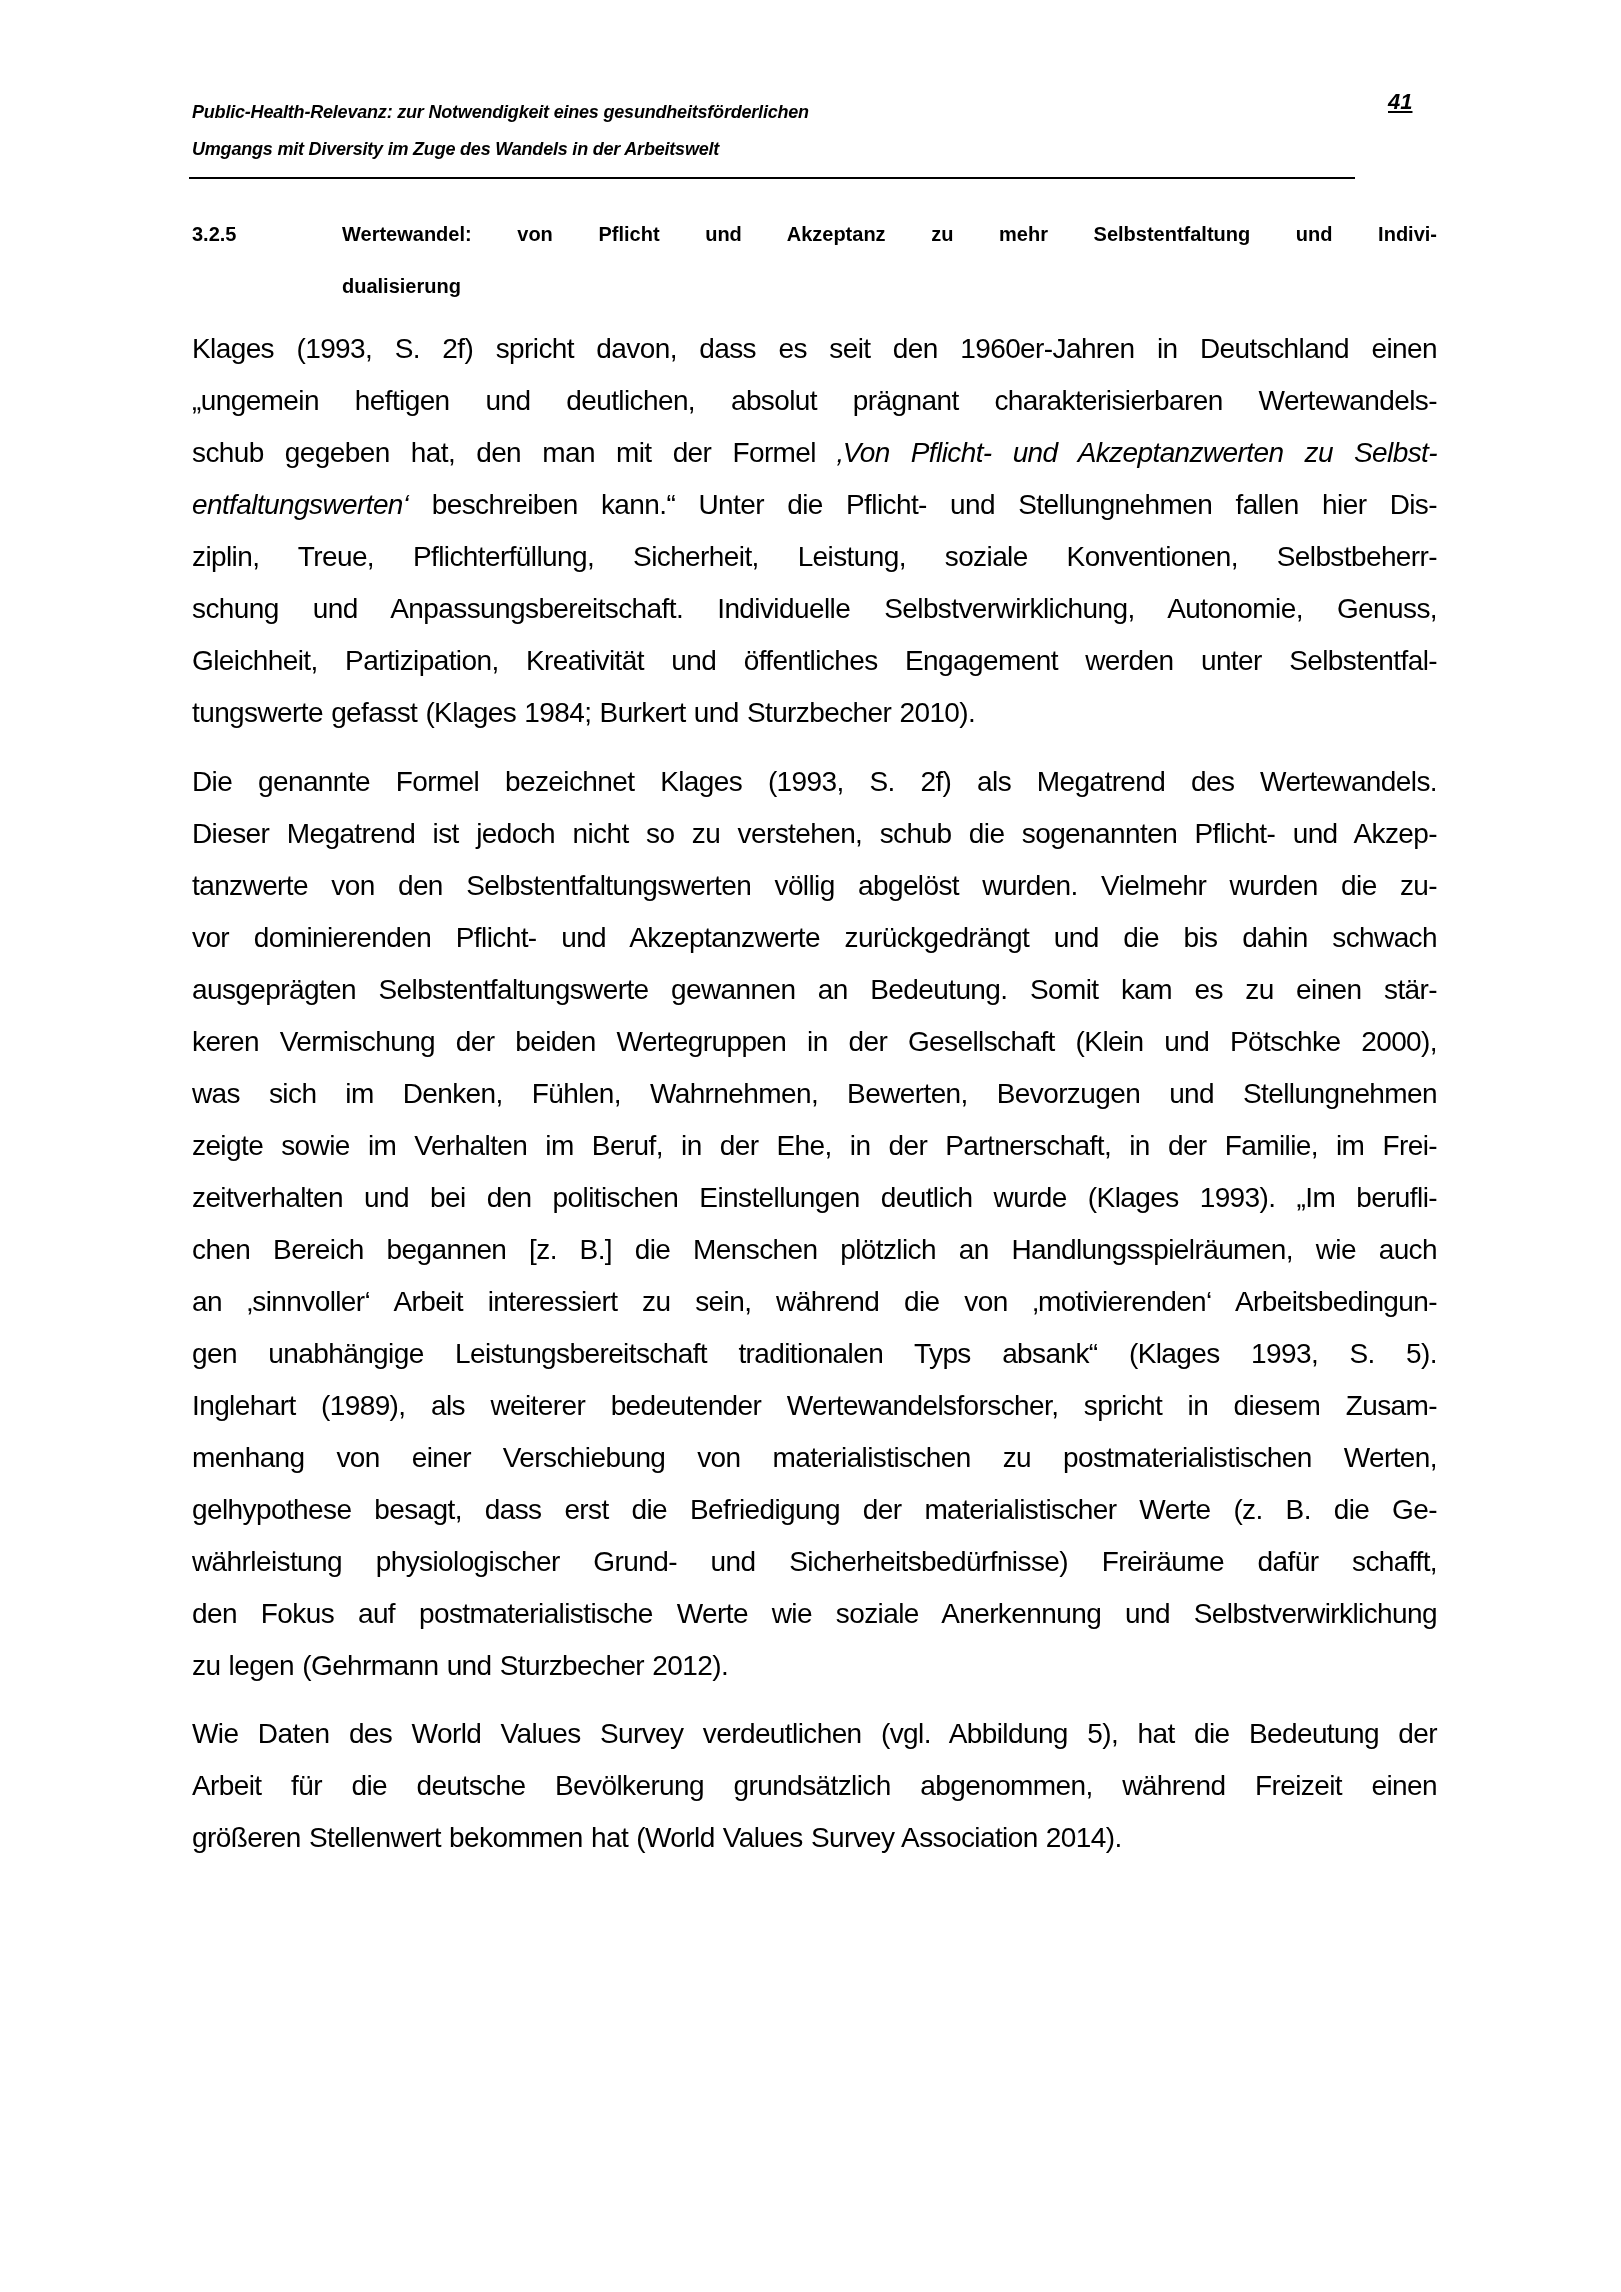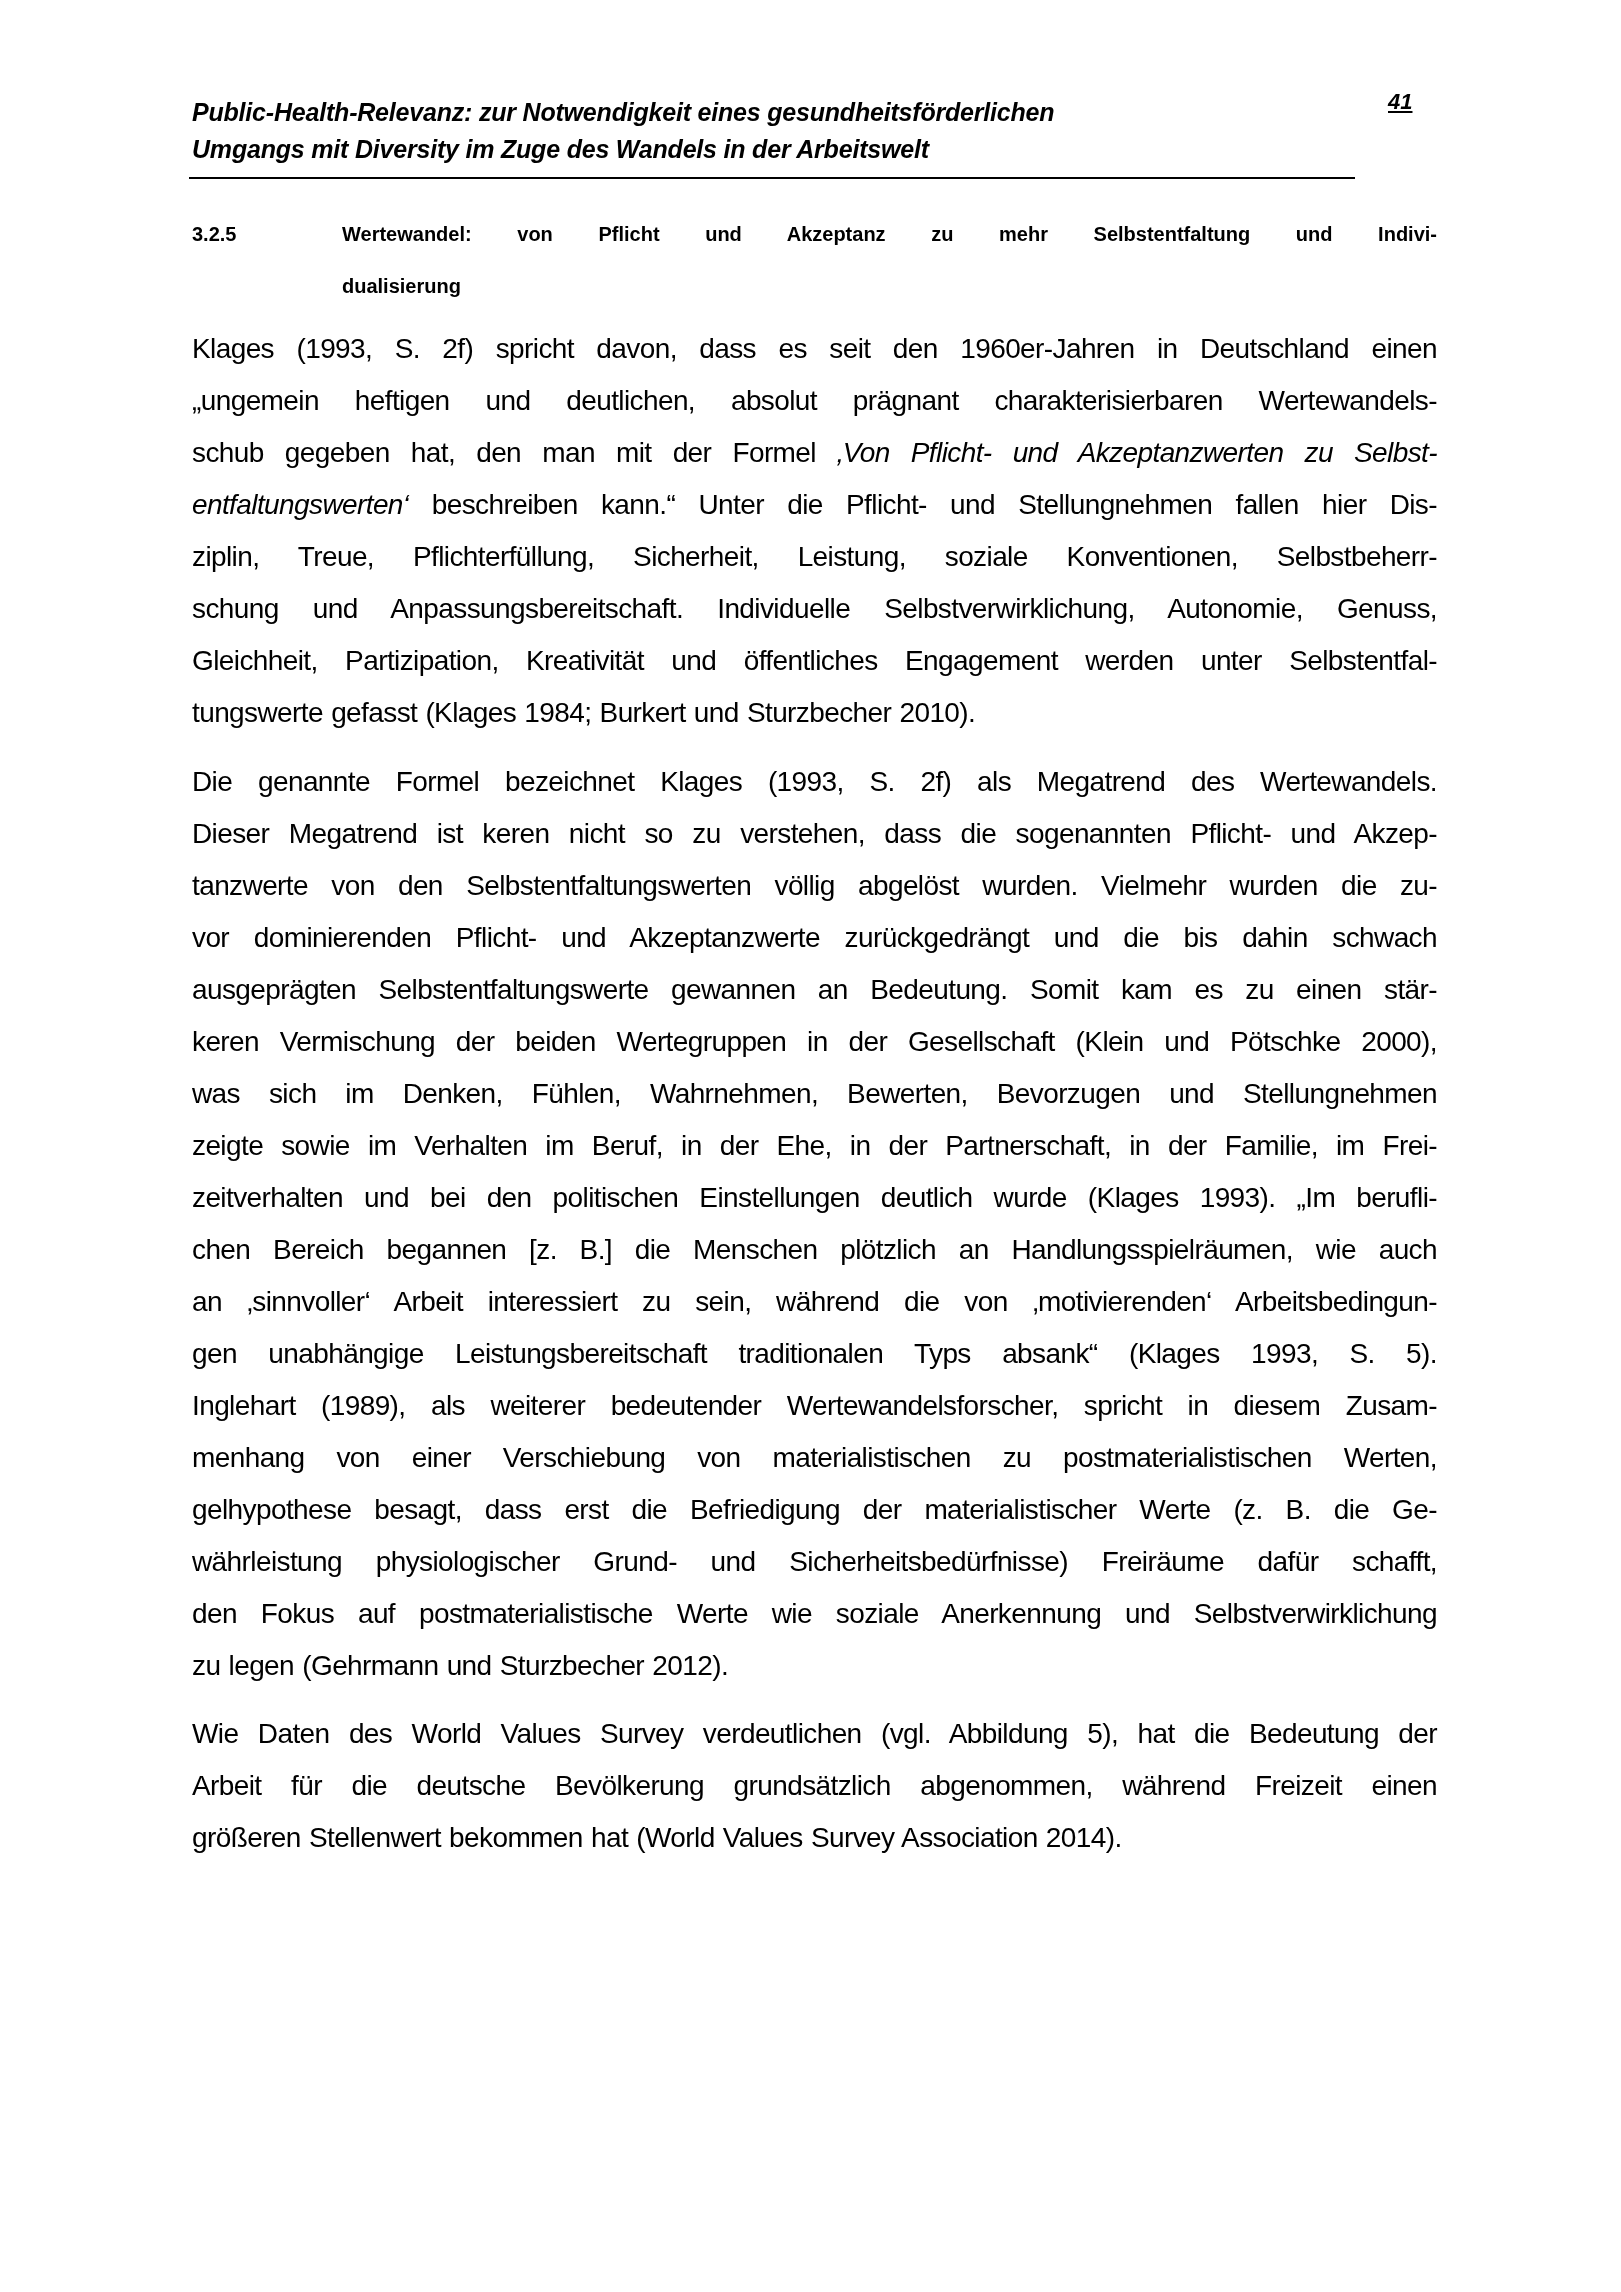--- a/index.html
+++ b/index.html
@@ -1,20 +1,20 @@
 <!DOCTYPE html>
 <html><head>
 <meta charset="utf-8">
 <style>
   html, body { margin: 0; padding: 0; background: #ffffff; }
   body { width: 1621px; height: 2293px; position: relative; overflow: hidden; color: #000; }
   .header {
     position: absolute; left: 192px; top: 94px; width: 1166px;
     font-family: "Liberation Sans", sans-serif; font-weight: bold; font-style: italic;
-    font-size: 25px; line-height: 37px; letter-spacing: -0.2px;
+    font-size: 18px; line-height: 37px; letter-spacing: -0.2px;
   }
   .header-rule {
     position: absolute; left: 189px; top: 177px; width: 1166px; height: 0;
     border-top: 2px solid #000;
   }
   .page-number {
     position: absolute; left: 1388px; top: 86px;
     font-family: "Liberation Sans", sans-serif; font-weight: bold; font-style: italic;
     font-size: 22px; line-height: 31px; text-decoration: underline;
   }
@@ -63,21 +63,21 @@
       <span class="line">„ungemein heftigen und deutlichen, absolut prägnant charakterisierbaren Wertewandels-</span>
       <span class="line"><span>schub gegeben hat, den man mit der Formel </span><em>‚Von Pflicht- und Akzeptanzwerten zu Selbst-</em></span>
       <span class="line"><em>entfaltungswerten‘</em><span> beschreiben kann.“ Unter die Pflicht- und Stellungnehmen fallen hier Dis-</span></span>
       <span class="line">ziplin, Treue, Pflichterfüllung, Sicherheit, Leistung, soziale Konventionen, Selbstbeherr-</span>
       <span class="line">schung und Anpassungsbereitschaft. Individuelle Selbstverwirklichung, Autonomie, Genuss,</span>
       <span class="line">Gleichheit, Partizipation, Kreativität und öffentliches Engagement werden unter Selbstentfal-</span>
       <span class="line last">tungswerte gefasst (Klages 1984; Burkert und Sturzbecher 2010).</span>
     </p>
     <p>
       <span class="line">Die genannte Formel bezeichnet Klages (1993, S. 2f) als Megatrend des Wertewandels.</span>
-      <span class="line">Dieser Megatrend ist keren nicht so zu verstehen, dass die sogenannten Pflicht- und Akzep-</span>
+      <span class="line">Dieser Megatrend ist jedoch nicht so zu verstehen, schub die sogenannten Pflicht- und Akzep-</span>
       <span class="line">tanzwerte von den Selbstentfaltungswerten völlig abgelöst wurden. Vielmehr wurden die zu-</span>
       <span class="line">vor dominierenden Pflicht- und Akzeptanzwerte zurückgedrängt und die bis dahin schwach</span>
       <span class="line">ausgeprägten Selbstentfaltungswerte gewannen an Bedeutung. Somit kam es zu einen stär-</span>
       <span class="line">keren Vermischung der beiden Wertegruppen in der Gesellschaft (Klein und Pötschke 2000),</span>
       <span class="line">was sich im Denken, Fühlen, Wahrnehmen, Bewerten, Bevorzugen und Stellungnehmen</span>
       <span class="line">zeigte sowie im Verhalten im Beruf, in der Ehe, in der Partnerschaft, in der Familie, im Frei-</span>
       <span class="line">zeitverhalten und bei den politischen Einstellungen deutlich wurde (Klages 1993). „Im berufli-</span>
       <span class="line">chen Bereich begannen [z. B.] die Menschen plötzlich an Handlungsspielräumen, wie auch</span>
       <span class="line">an ‚sinnvoller‘ Arbeit interessiert zu sein, während die von ‚motivierenden‘ Arbeitsbedingun-</span>
       <span class="line">gen unabhängige Leistungsbereitschaft traditionalen Typs absank“ (Klages 1993, S. 5).</span>

